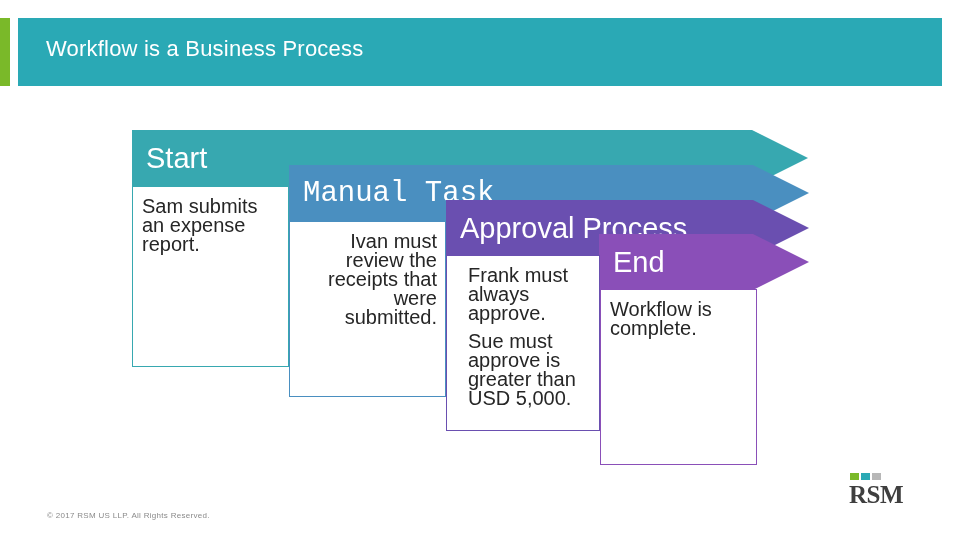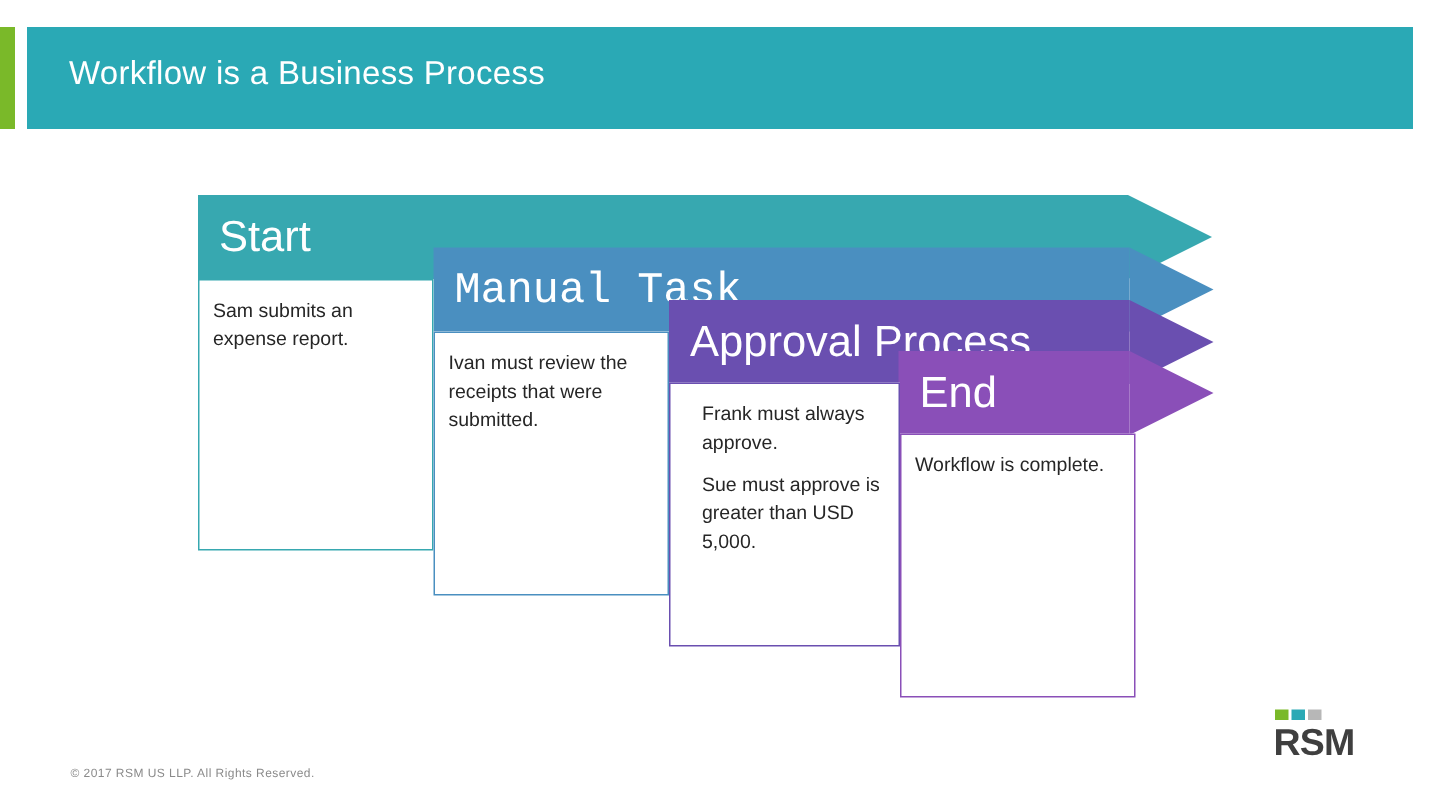--- a/index.html
+++ b/index.html
@@ -90,21 +90,21 @@
   #chev-end { left: 599px; top: 234px; width: 210px; }
   #chev-end .body { width: 154px; background: #8a4fb8; }
   #chev-end .tip { left: 154px; border-left: 56px solid #8a4fb8; }
 
   
   .box {
     position: absolute;
     background: #ffffff;
     box-sizing: border-box;
     color: #262626;
-    font-size: 13px;
+    font-size: 20px;
     line-height: 19px;
   }
   .box p {
     margin: 0 0 9px 0;
   }
   .box p:last-child { margin-bottom: 0; }
 
   #box-start {
     left: 132px;
     top: 186px;
@@ -113,20 +113,21 @@
     border: 1px solid #37a8b0;
     padding: 10px 8px 8px 9px;
   }
   #box-manual {
     left: 289px;
     top: 221px;
     width: 157px;
     height: 176px;
     border: 1px solid #4a8fc0;
     padding: 10px 8px 6px 9px;
+    text-align: right;
   }
   #box-approval {
     left: 446px;
     top: 255px;
     width: 154px;
     height: 176px;
     border: 1px solid #6a4fb0;
     padding: 10px 4px 8px 21px;
   }
   #box-end {
@@ -158,21 +159,21 @@
     height: 34px;
   }
   .logo-text {
     position: absolute;
     left: 0;
     top: 8px;
     font-size: 25px;
     font-weight: bold;
     color: #3f3f3f;
     letter-spacing: -0.5px;
-    font-family: Liberation Sans, sans-serif;
+    font-family: Liberation Serif, serif;
   }
   .logo-sq {
     position: absolute;
     top: 0;
     width: 9px;
     height: 7px;
   }
   .logo-sq.s1 { left: 1px;  background: #7ab929; }
   .logo-sq.s2 { left: 12px; background: #2aa9b5; }
   .logo-sq.s3 { left: 23px; background: #b7b7b7; }

